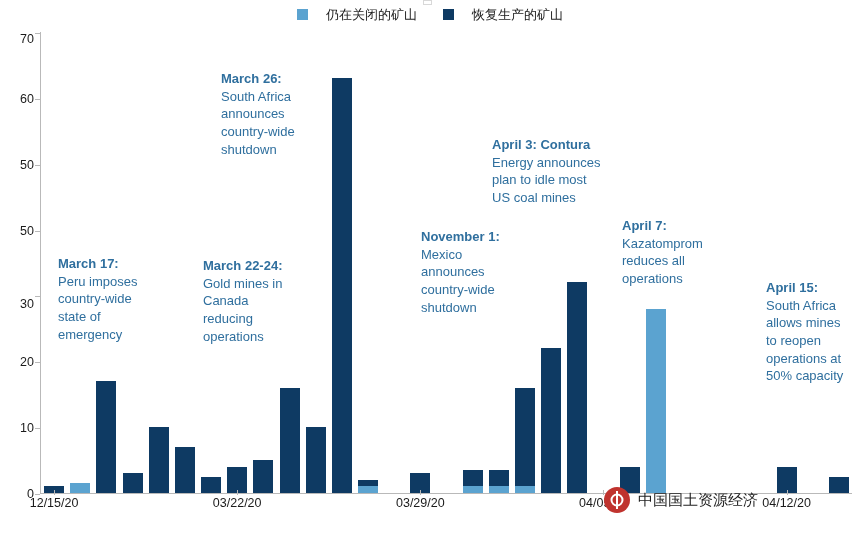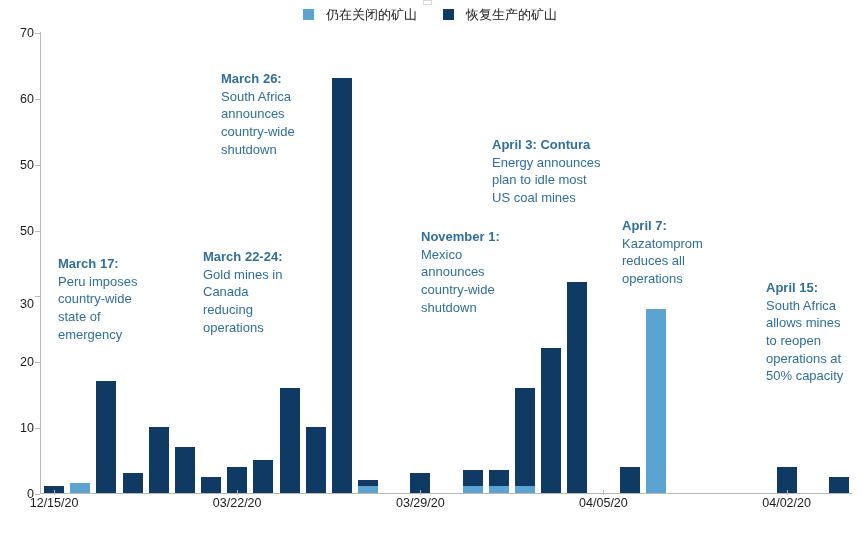--- a/index.html
+++ b/index.html
@@ -25,21 +25,21 @@
     left: 0;
     width: 860px;
     display: flex;
     justify-content: center;
     gap: 26px;
     align-items: center;
   }
   .legend-item {
     display: flex;
     align-items: center;
-    gap: 12px;
+    gap: 18px;
   }
   .legend-swatch {
     width: 11px;
     height: 11px;
     display: inline-block;
   }
   .legend-label {
     font-size: 13px;
     color: #1b1b1b;
     line-height: 1;
@@ -223,21 +223,21 @@
         <div class="ytick" style="top: 330.286px;">20</div>
         <div class="ytick-mark" style="top: 330.286px;"></div>
         <div class="ytick" style="top: 272px;">30</div>
         <div class="ytick-mark" style="top: 264.429px;"></div>
         <div class="ytick" style="top: 198.571px;">50</div>
         <div class="ytick-mark" style="top: 198.571px;"></div>
         <div class="ytick" style="top: 132.714px;">50</div>
         <div class="ytick-mark" style="top: 132.714px;"></div>
         <div class="ytick" style="top: 66.8571px;">60</div>
         <div class="ytick-mark" style="top: 66.8571px;"></div>
-        <div class="ytick" style="top: 1px;">70</div>
+        <div class="ytick" style="top: 7px;">70</div>
         <div class="ytick-mark" style="top: 1px;"></div>
       </div>
     <div class="bars" id="bars">
         <div class="bar-group" style="left: 3.08065px; width: 20px;">
           <div class="bar-seg seg-resumed" style="height: 6.58571px; bottom: 0px;"></div>
         </div>
         <div class="bar-group" style="left: 29.2419px; width: 20px;">
           <div class="bar-seg seg-closed" style="height: 9.87857px; bottom: 0px;"></div>
         </div>
         <div class="bar-group" style="left: 55.4032px; width: 20px;">
@@ -312,31 +312,31 @@
 
   <div class="xlabels" id="xlabels">
       <div class="xlabel" style="left: 14.0806px;">12/15/20</div>
       <div class="xtick-mark" style="left: 14.0806px;"></div>
       <div class="xlabel" style="left: 197.21px;">03/22/20</div>
       <div class="xtick-mark" style="left: 197.21px;"></div>
       <div class="xlabel" style="left: 380.339px;">03/29/20</div>
       <div class="xtick-mark" style="left: 380.339px;"></div>
       <div class="xlabel" style="left: 563.468px;">04/05/20</div>
       <div class="xtick-mark" style="left: 563.468px;"></div>
-      <div class="xlabel" style="left: 746.597px;">04/02/20</div>
+      <div class="xlabel" style="left: 746.597px;">04/12/20</div>
       <div class="xtick-mark" style="left: 746.597px;"></div>
     </div>
 
   <div id="annotations">
       <div class="annotation" style="left: 58px; top: 255px;"><b>March 17:</b><span>
 Peru imposes
 country-wide
 state of
 emergency</span></div>
-      <div class="annotation" style="left: 203px; top: 248px;"><b>March 22-24:</b><span>
+      <div class="annotation" style="left: 203px; top: 257px;"><b>March 22-24:</b><span>
 Gold mines in
 Canada
 reducing
 operations</span></div>
       <div class="annotation" style="left: 221px; top: 70px;"><b>March 26:</b><span>
 South Africa
 announces
 country-wide
 shutdown</span></div>
       <div class="annotation" style="left: 421px; top: 228px;"><b>November 1:</b><span>
@@ -353,14 +353,18 @@
 reduces all
 operations</span></div>
       <div class="annotation" style="left: 766px; top: 279px;"><b>April 15:</b><span>
 South Africa
 allows mines
 to reopen
 operations at
 50% capacity</span></div>
     </div>
 
+  <div class="watermark">
+    <span class="wm-badge"></span>
+    <span class="wm-text">中国国土资源经济</span>
+  </div>
 
 </div>
 
 </body></html>

